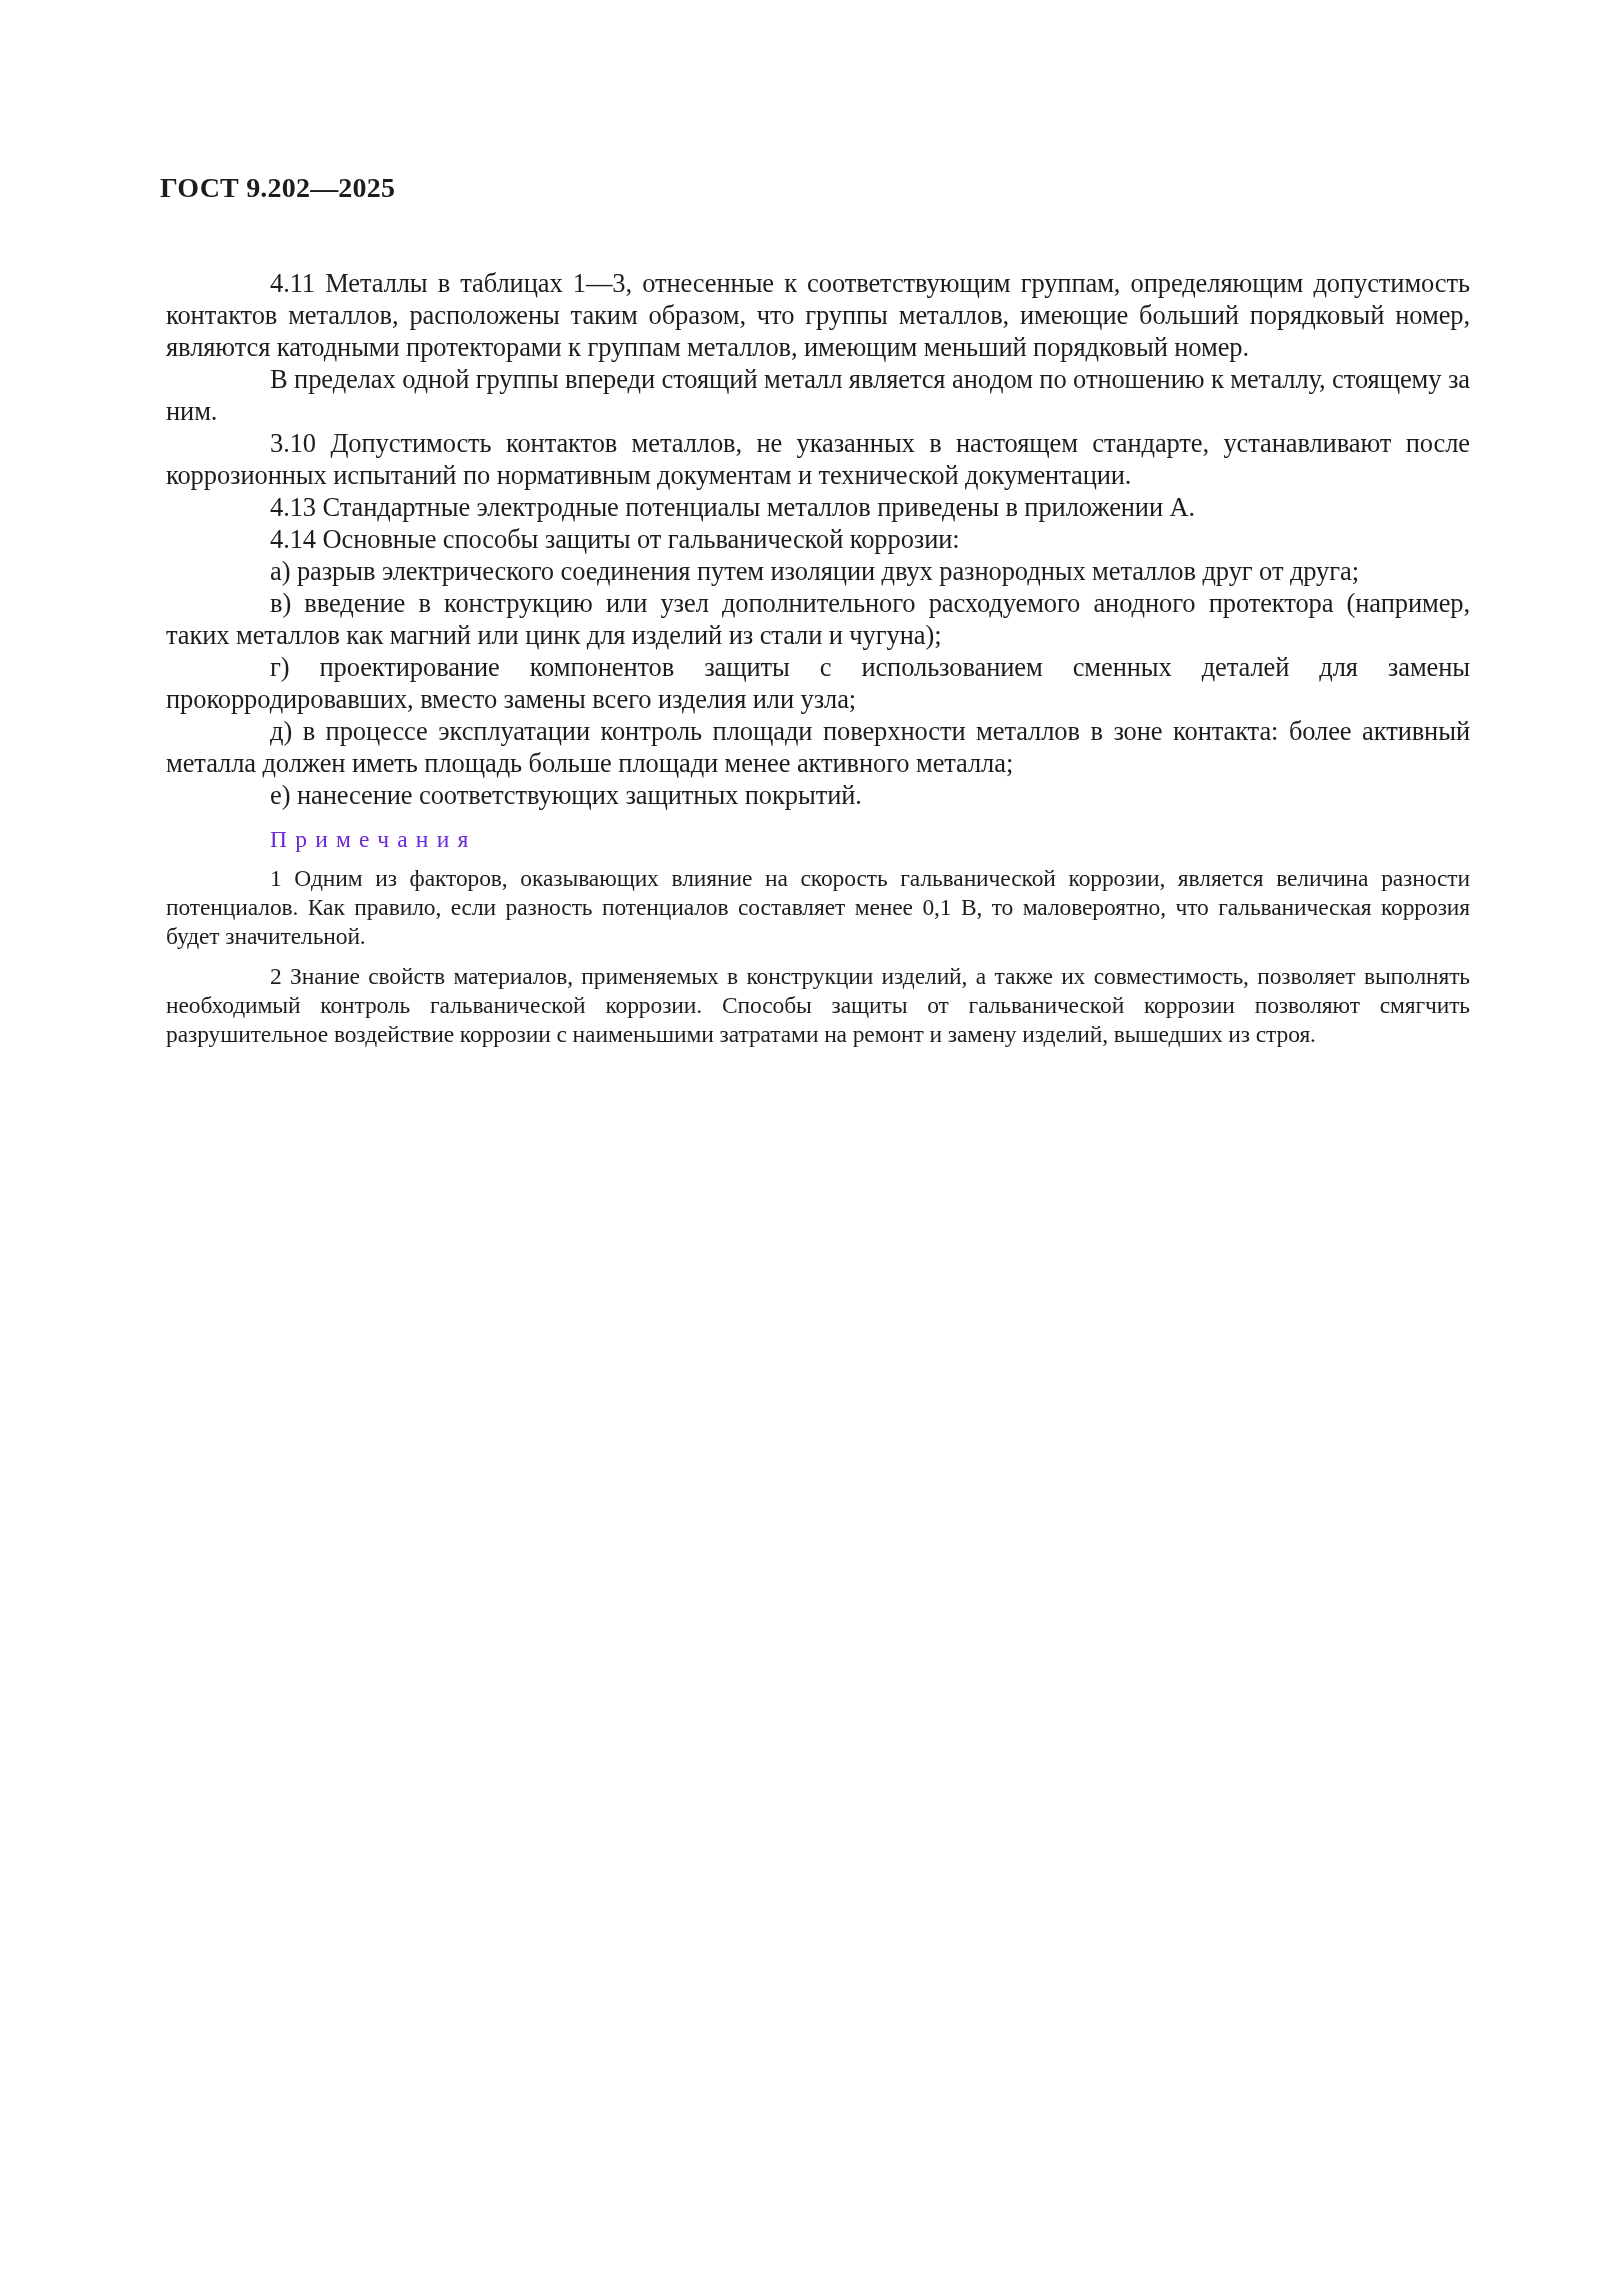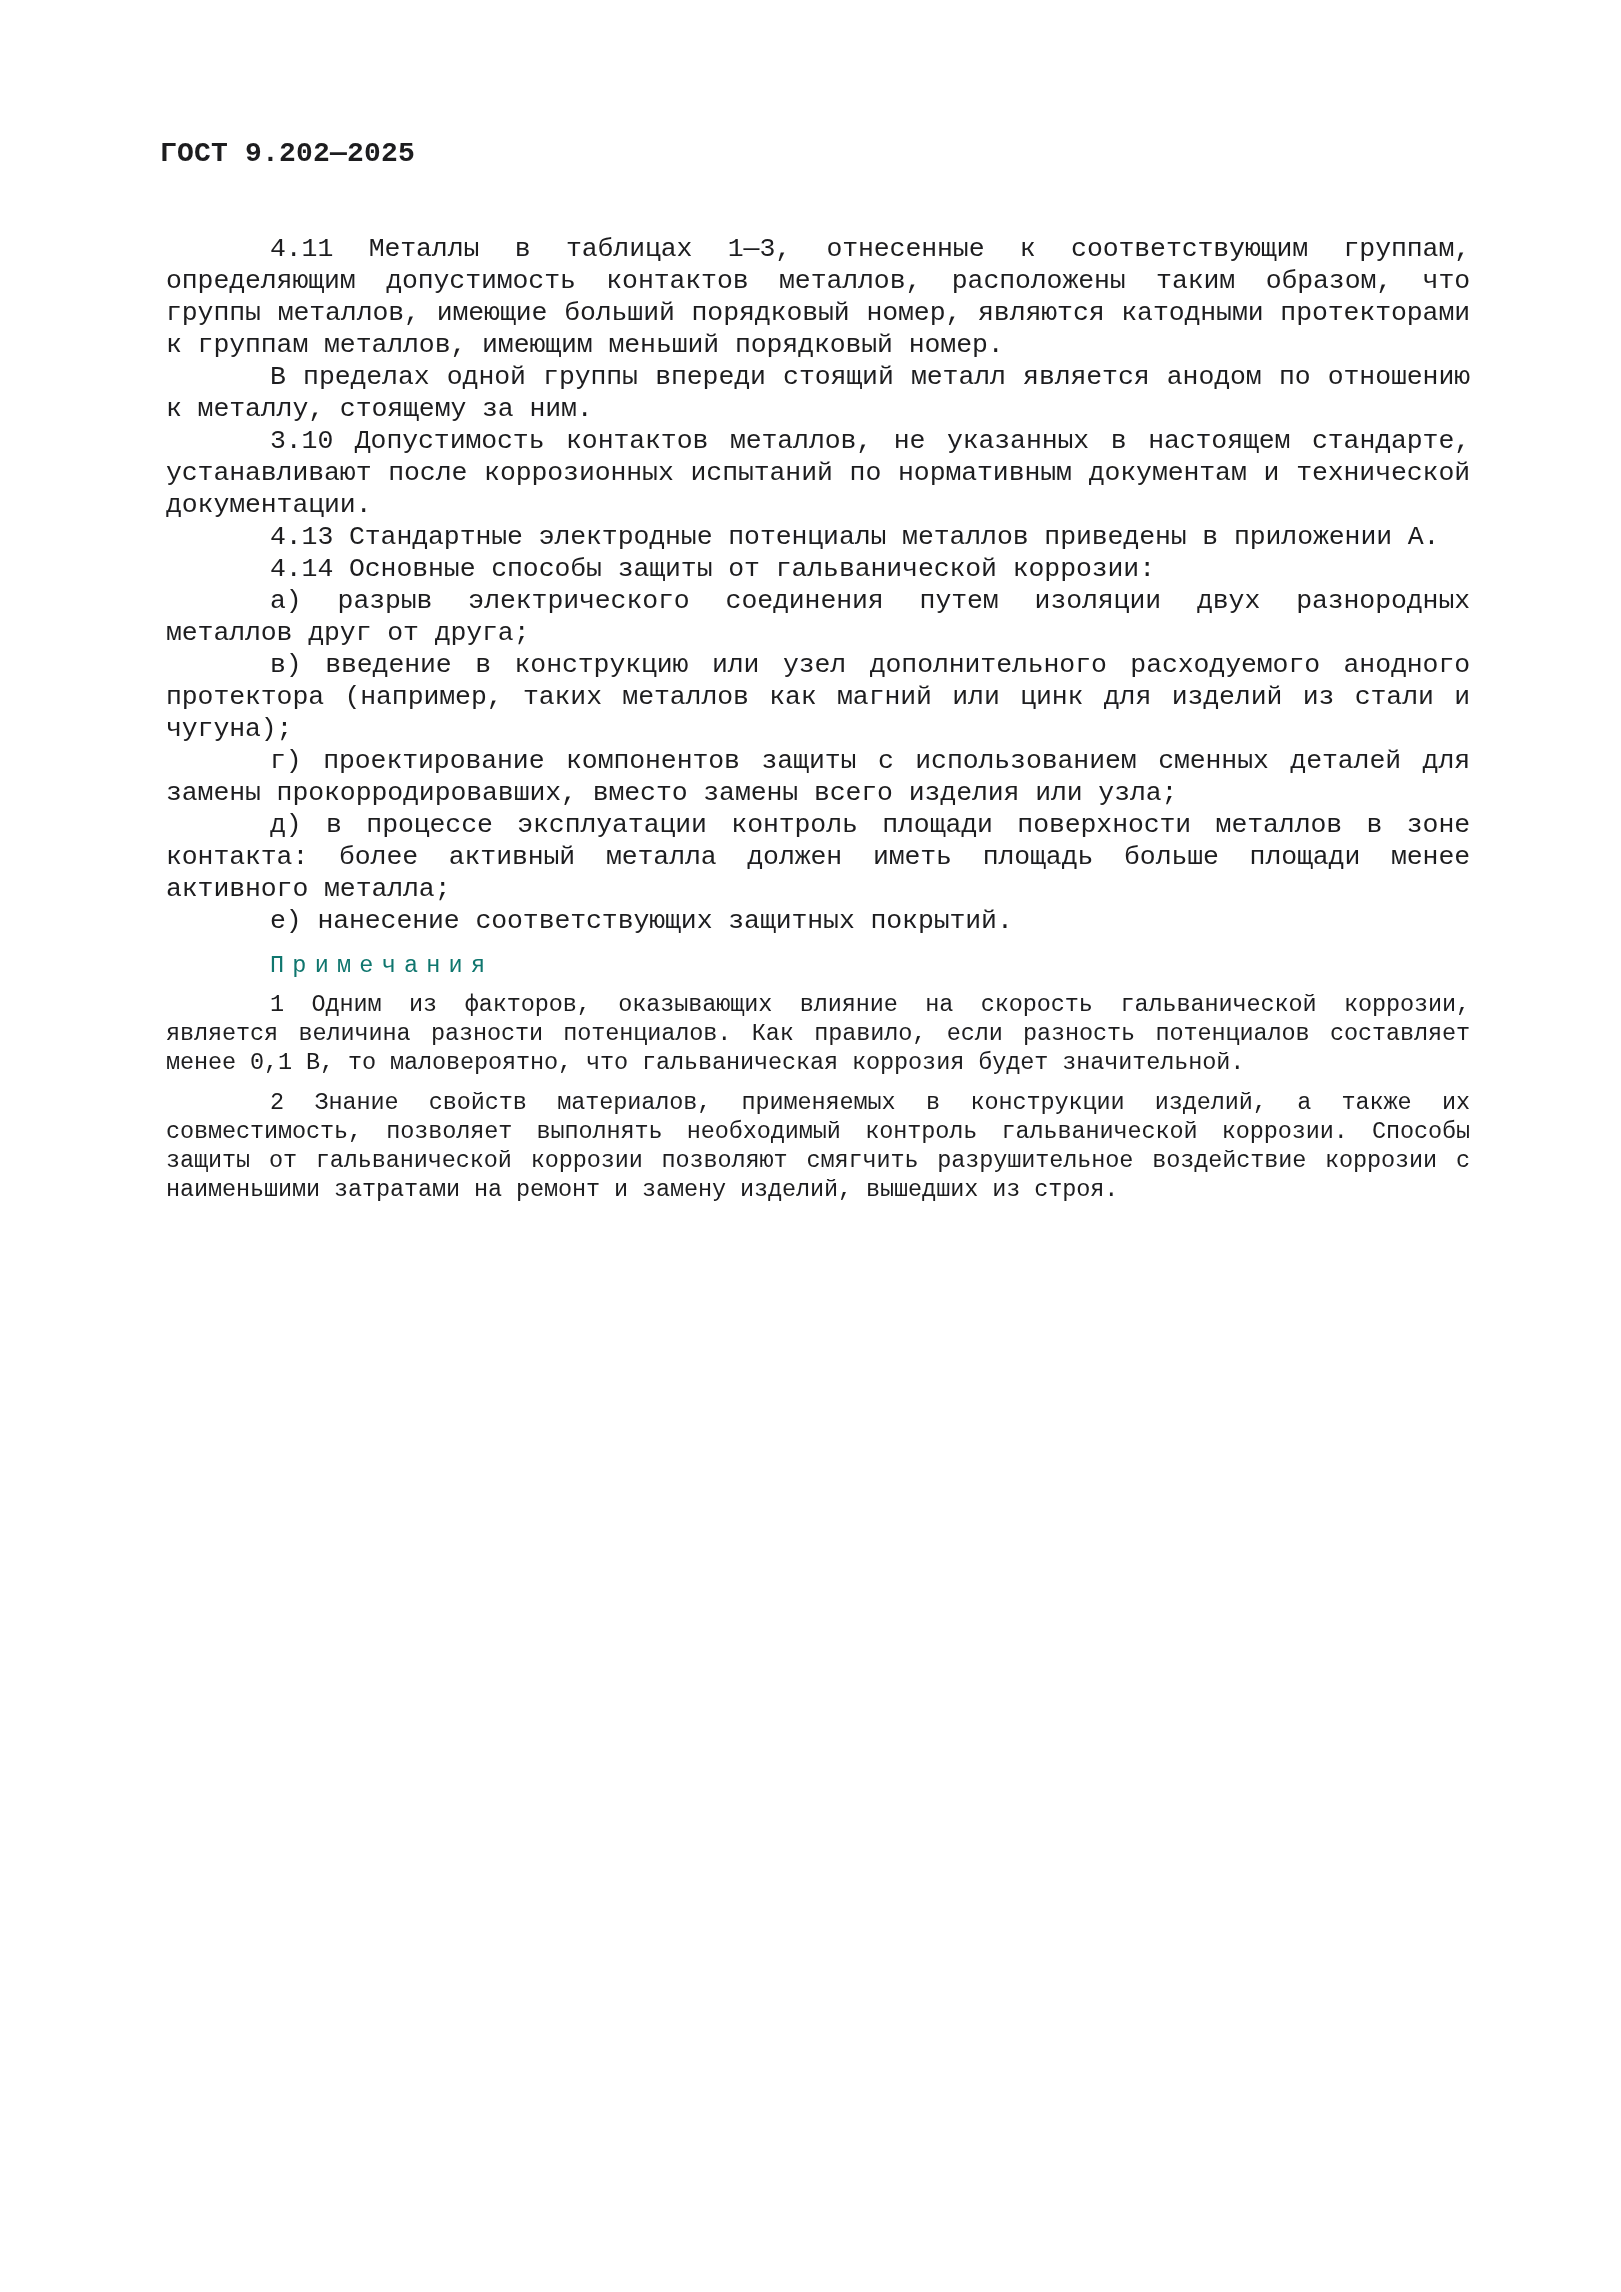--- a/index.html
+++ b/index.html
@@ -5,23 +5,24 @@
   html, body {
     margin: 0;
     padding: 0;
     background: #ffffff;
   }
   .page {
     position: relative;
     width: 1621px;
     height: 1808px;
     background: #ffffff;
-    font-family: Liberation Mono, monospace;
+    font-family: Liberation Serif, serif;
     color: #1d1d1f;
     overflow: hidden;
+    margin-top: 34px;
   }
   .doc-header {
     position: absolute;
     top: 138px;
     left: 160px;
     font-size: 28px;
     font-weight: bold;
     letter-spacing: 0.2px;
     white-space: nowrap;
   }
@@ -40,21 +41,21 @@
     text-indent: 104px;
   }
   .notes {
     margin-top: 13.7px;
   }
   .notes-heading {
     padding-left: 104px;
     font-size: 23.5px;
     line-height: 29px;
     letter-spacing: 0.35em;
-    color: #0f766e;
+    color: #6d28d9;
   }
   .note {
     margin: 10.8px 0 0 0;
     font-size: 23.5px;
     line-height: 29px;
     letter-spacing: -0.1px;
     text-align: justify;
     text-indent: 104px;
   }
   .page-number {

